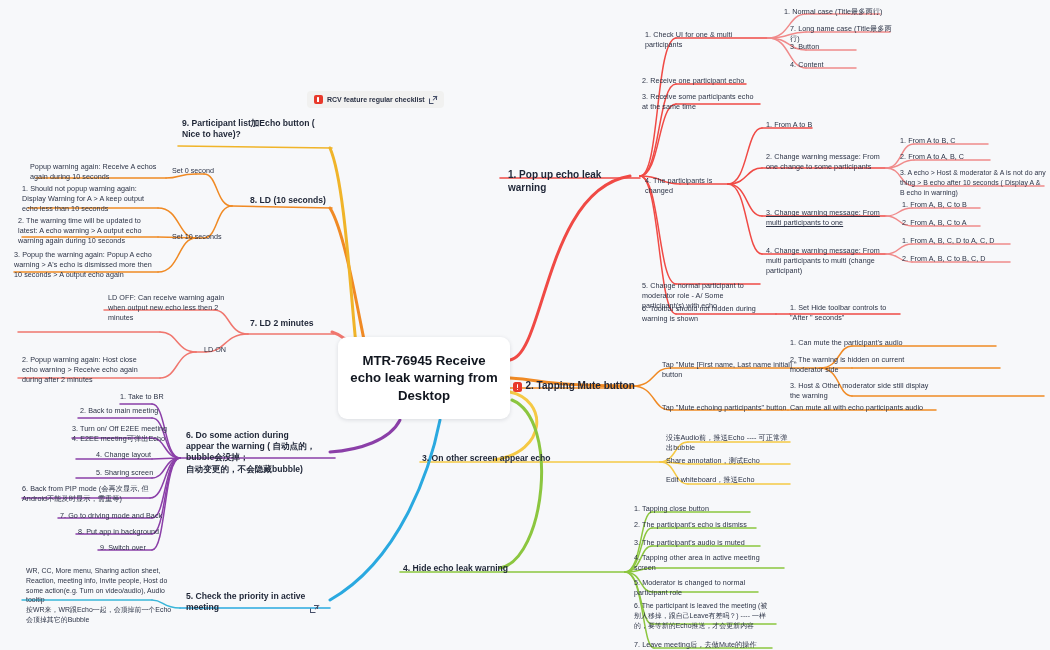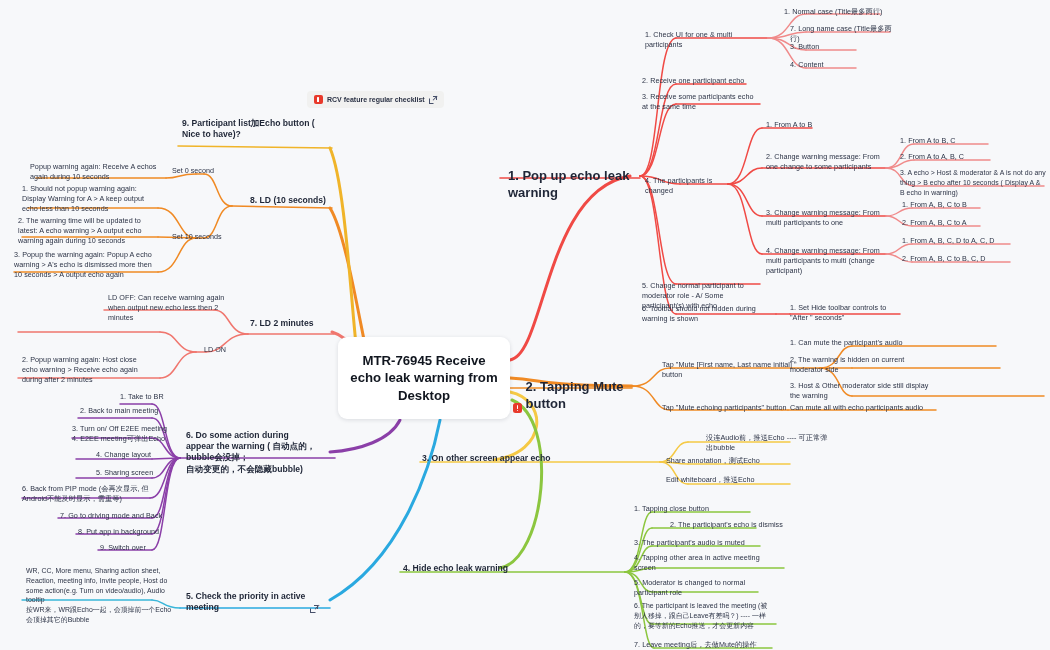--- a/index.html
+++ b/index.html
@@ -6,21 +6,21 @@
   body{
     width:1050px;height:650px;background:#f7f8fa;
     font-family:"Liberation Sans","DejaVu Sans",sans-serif;
     color:#2b3245;overflow:hidden;position:relative;
   }
   #canvas{position:absolute;inset:0;width:1050px;height:650px;}
   svg.links{position:absolute;left:0;top:0;width:1050px;height:650px;pointer-events:none;}
   .node{position:absolute;box-sizing:border-box;}
   .leaf{font-size:7.2px;line-height:1.42;color:#2b3245;letter-spacing:.05px;}
   .leaf.sm{font-size:6.9px;}
-  .branch-title{font-size:13px;font-weight:bold;color:#1f2637;line-height:1.3;}
+  .branch-title{font-size:10px;font-weight:bold;color:#1f2637;line-height:1.3;}
   .branch-title.small{font-size:8.6px;}
   .mid{font-size:7.2px;color:#2b3245;line-height:1.42;}
 
   
   #central{
     left:338px;top:337px;width:172px;height:82px;
     background:#ffffff;border-radius:9px;
     box-shadow:0 1px 4px rgba(20,28,50,.13);
     display:flex;align-items:center;justify-content:center;text-align:center;
     font-size:13.2px;font-weight:bold;color:#11161f;line-height:1.33;padding:6px 10px;
@@ -229,21 +229,21 @@
   <div class="node leaf" style="left:642px;top:281px;width:112px;">5. Change normal participant to moderator role - A/ Some participant(s) with echo</div>
   <div class="node leaf" style="left:642px;top:304px;width:124px;">6. Toolbar should not hidden during warning is shown</div>
 
   <div class="node leaf" style="left:784px;top:7px;width:102px;">1. Normal case (Title最多两行)</div>
   <div class="node leaf" style="left:790px;top:24px;width:110px;">7. Long name case (Title最多两行)</div>
   <div class="node leaf" style="left:790px;top:42px;width:70px;">3. Button</div>
   <div class="node leaf" style="left:790px;top:60px;width:70px;">4. Content</div>
 
   <div class="node leaf" style="left:766px;top:120px;width:70px;">1. From A to B</div>
   <div class="node leaf" style="left:766px;top:152px;width:118px;">2. Change warning message: From one change to some participants</div>
-  <div class="node leaf" style="left:766px;top:208px;width:118px;">3. Change warning message: From multi participants to one</div>
+  <div class="node leaf" style="left:766px;top:208px;width:118px;text-decoration:underline;">3. Change warning message: From multi participants to one</div>
   <div class="node leaf" style="left:766px;top:246px;width:122px;">4. Change warning message: From multi participants to multi (change participant)</div>
 
   <div class="node leaf" style="left:900px;top:136px;width:92px;">1. From A to B, C</div>
   <div class="node leaf" style="left:900px;top:152px;width:96px;">2. From A to A, B, C</div>
   <div class="node leaf sm" style="left:900px;top:168px;width:146px;">3. A echo &gt; Host &amp; moderator &amp; A is not do any thing &gt; B echo after 10 seconds ( Display A &amp; B echo in warning)</div>
 
   <div class="node leaf" style="left:902px;top:200px;width:92px;">1. From A, B, C to B</div>
   <div class="node leaf" style="left:902px;top:218px;width:92px;">2. From A, B, C to A</div>
 
   <div class="node leaf" style="left:902px;top:236px;width:118px;">1. From A, B, C, D to A, C, D</div>
@@ -256,27 +256,27 @@
     <span>2. Tapping Mute button</span>
   </div>
   <div class="node leaf" style="left:662px;top:360px;width:156px;">Tap "Mute [First name, Last name initial] " button</div>
   <div class="node leaf" style="left:662px;top:403px;width:160px;">Tap "Mute echoing participants" button</div>
   <div class="node leaf" style="left:790px;top:338px;width:140px;">1. Can mute the participant's audio</div>
   <div class="node leaf" style="left:790px;top:355px;width:132px;">2. The warning is hidden on current moderator side</div>
   <div class="node leaf" style="left:790px;top:381px;width:146px;">3. Host &amp; Other moderator side still display the warning</div>
   <div class="node leaf" style="left:790px;top:403px;width:150px;">Can mute all with echo participants audio</div>
 
   <div class="node branch-title small" style="left:422px;top:453px;width:142px;">3. On other screen appear echo</div>
-  <div class="node leaf" style="left:666px;top:433px;width:122px;margin-left:40px;">没连Audio前，推送Echo ---- 可正常弹出bubble</div>
+  <div class="node leaf" style="left:666px;top:433px;width:122px;">没连Audio前，推送Echo ---- 可正常弹出bubble</div>
   <div class="node leaf" style="left:666px;top:456px;width:122px;">Share annotation，测试Echo</div>
   <div class="node leaf" style="left:666px;top:475px;width:122px;">Edit whiteboard，推送Echo</div>
 
   <div class="node branch-title small" style="left:403px;top:563px;width:140px;">4. Hide echo leak warning</div>
   <div class="node leaf" style="left:634px;top:504px;width:118px;">1. Tapping close button</div>
-  <div class="node leaf" style="left:634px;top:520px;width:126px;margin-left:36px;">2. The participant's echo is dismiss</div>
+  <div class="node leaf" style="left:634px;top:520px;width:126px;">2. The participant's echo is dismiss</div>
   <div class="node leaf" style="left:634px;top:538px;width:128px;">3. The participant's audio is muted</div>
   <div class="node leaf" style="left:634px;top:553px;width:130px;">4. Tapping other area in active meeting screen</div>
   <div class="node leaf" style="left:634px;top:578px;width:126px;">5. Moderator is changed to normal participant role</div>
   <div class="node leaf sm" style="left:634px;top:601px;width:136px;">6. The participant is leaved the meeting (被别人移掉，跟自己Leave有差吗？) ---- 一样的，要等新的Echo推送，才会更新内容</div>
   <div class="node leaf" style="left:634px;top:640px;width:138px;">7. Leave meeting后，去做Mute的操作</div>
 
   <div class="node branch-title small title-row" style="left:186px;top:591px;width:132px;">
     <span style="flex:1;">5. Check the priority in active meeting</span>
     <span class="extlink" style="margin-left:4px;">
         <i></i>

